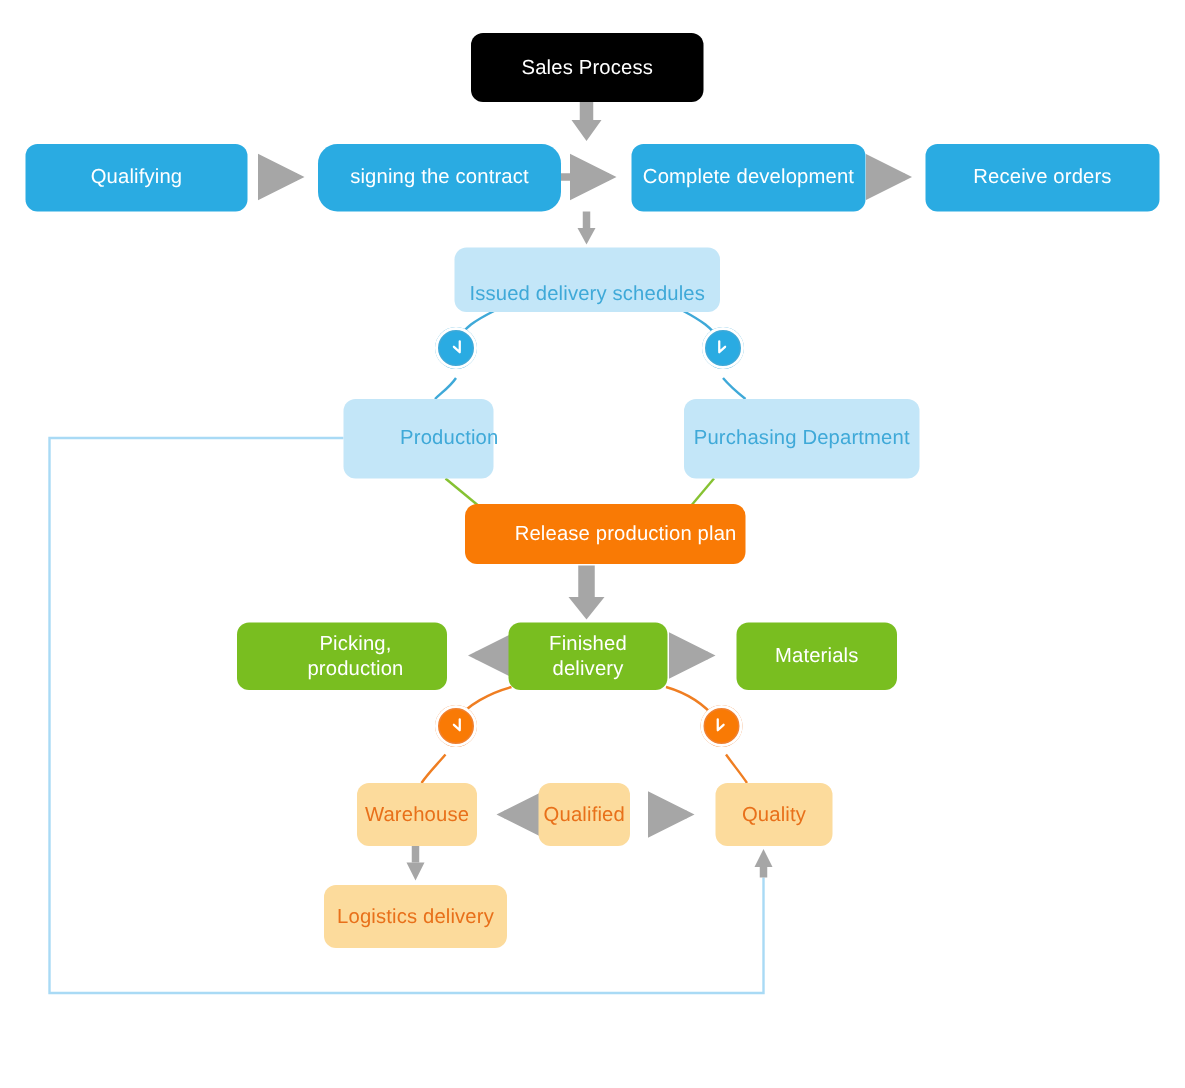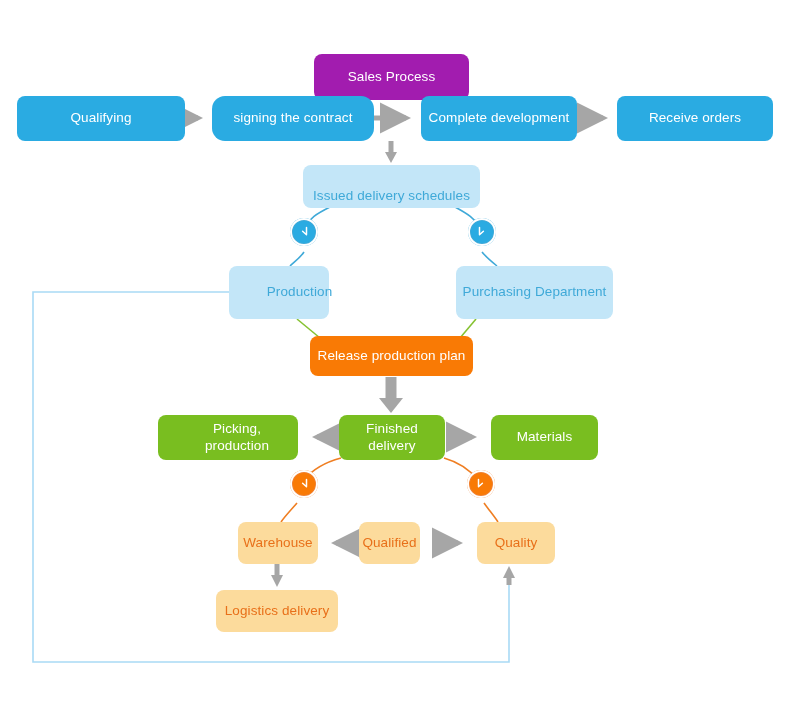--- a/index.html
+++ b/index.html
@@ -32,21 +32,21 @@
     justify-content: center;
     text-align: center;
     border-radius: 8px;
     font-size: 13.5px;
     line-height: 1.2;
     letter-spacing: 0.1px;
     box-sizing: border-box;
     padding: 4px 6px;
     z-index: 3;
   }
-  .n-red    { background: #a21caf; color: #ffffff; margin-top: 32px; }
+  .n-red    { background: #000000; color: #ffffff; }
   .n-blue   { background: #2aabe2; color: #ffffff; }
   .n-ltblue { background: #c3e6f8; color: #3fa9d8; }
   .n-orange { background: #f97a05; color: #ffffff; }
   .n-green  { background: #79be20; color: #ffffff; }
   .n-ltorg  { background: #fcdb9c; color: #e8701a; }
 
   .badge {
     position: absolute;
     width: 28px;
     height: 28px;
@@ -172,21 +172,21 @@
       <path d="M229,292 L33,292 L33,662 L509,662 L509,585" fill="none" stroke="#a9daf5" stroke-width="1.6"></path>
       <line x1="509" y1="585" x2="509" y2="578" stroke="#a6a6a6" stroke-width="5"></line>
       <path d="M503,578 L515,578 L509,566 Z" fill="#a6a6a6"></path>
     </g>
   </svg>
 
   <div class="node n-red" style="left:314px;top:22px;width:155px;height:46px;">
     <span>Sales Process</span>
   </div>
 
-  <div class="node n-blue" style="left:17px;top:96px;width:168px;height:45px;">
+  <div class="node n-blue" style="left:17px;top:96px;width:148px;height:45px;">
     <span>Qualifying</span>
   </div>
 
   <div class="node n-blue" style="left:212px;top:96px;width:162px;height:45px;border-radius:13px;">
     <span>signing the contract</span>
   </div>
 
   <div class="node n-blue" style="left:421px;top:96px;width:156px;height:45px;">
     <span>Complete development</span>
   </div>
@@ -200,21 +200,21 @@
   </div>
 
   <div class="node n-ltblue" style="left:229px;top:266px;width:100px;height:53px;padding-left:47px;">
     <span>Production</span>
   </div>
 
   <div class="node n-ltblue" style="left:456px;top:266px;width:157px;height:53px;">
     <span>Purchasing Department</span>
   </div>
 
-  <div class="node n-orange" style="left:310px;top:336px;width:163px;height:40px;">
+  <div class="node n-orange" style="left:310px;top:336px;width:187px;height:40px;justify-content:flex-end;">
     <span>Release production plan</span>
   </div>
 
   <div class="node n-green" style="left:158px;top:415px;width:140px;height:45px;padding-left:24px;">
     <span>Picking, production</span>
   </div>
 
   <div class="node n-green" style="left:339px;top:415px;width:106px;height:45px;">
     <span>Finished delivery</span>
   </div>

